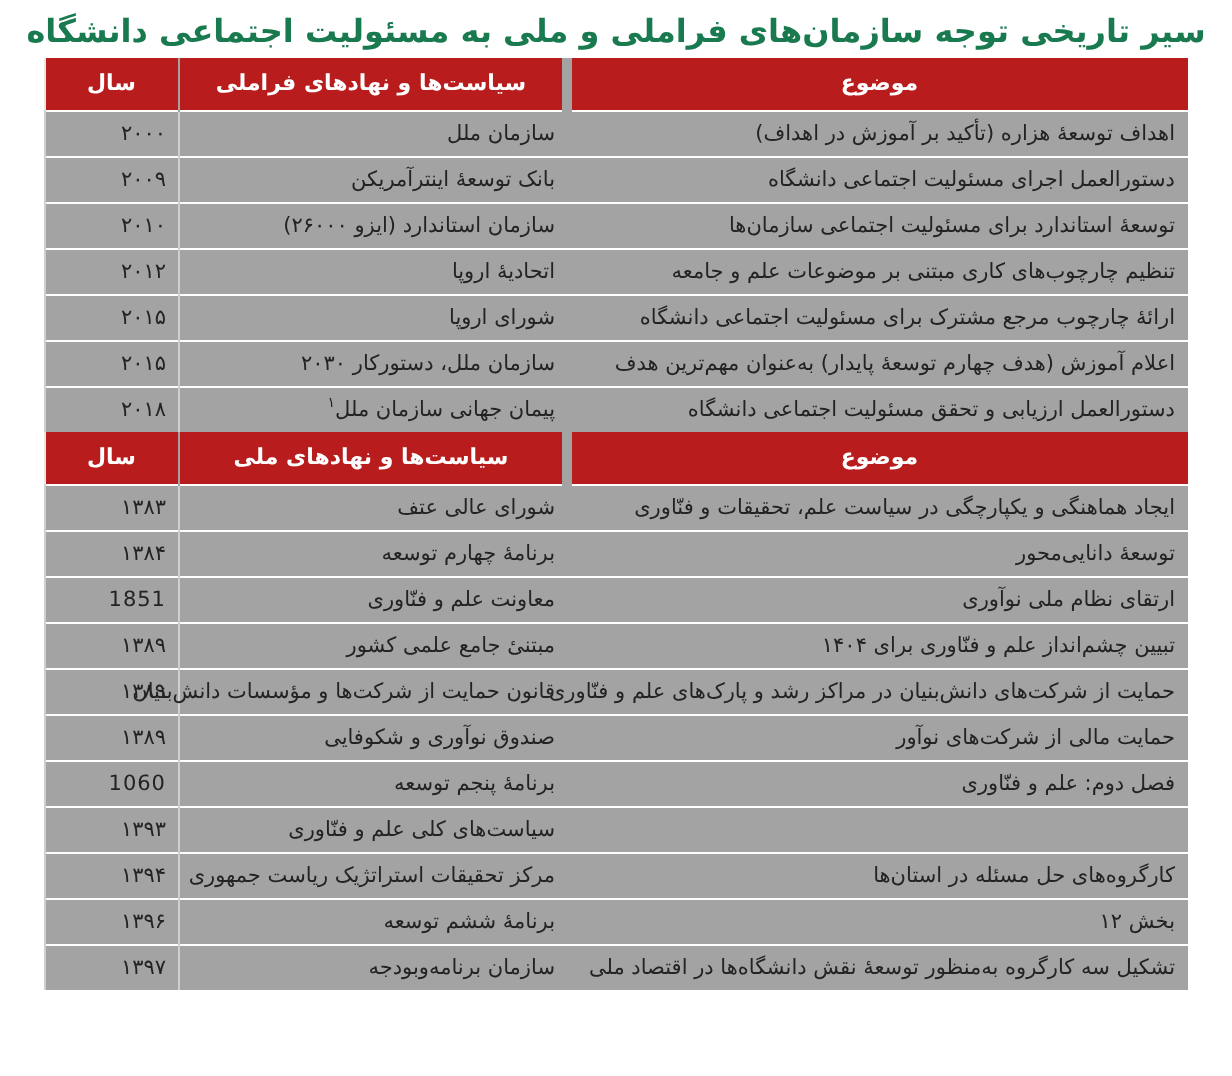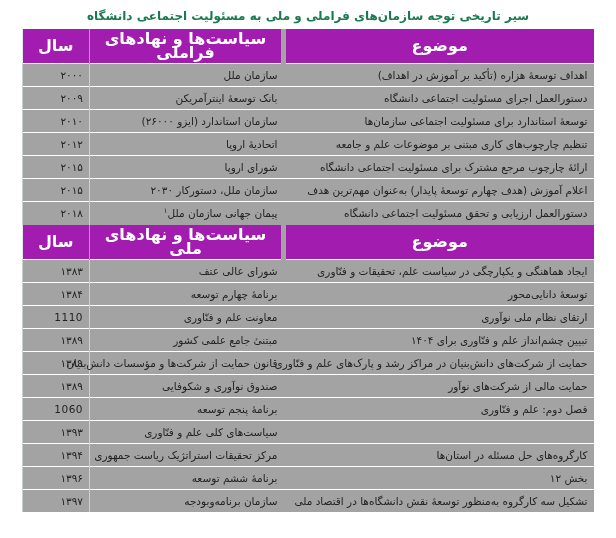--- a/index.html
+++ b/index.html
@@ -18,43 +18,43 @@
     height: 538px;
     position: relative;
     box-sizing: border-box;
     overflow: hidden;
     background: #ffffff;
   }
   .caption {
     width: 100%;
     text-align: center;
     color: #1a7a4f;
-    font-size: 12px;
+    font-size: 16px;
     font-weight: bold;
     line-height: 14px;
     padding-top: 9px;
     padding-bottom: 6px;
     letter-spacing: 0;
     white-space: nowrap;
   }
   .table-wrap {
     margin: 0 auto;
     width: 571px;
     box-sizing: border-box;
   }
   table.main-table {
     border-collapse: collapse;
     width: 571px;
     table-layout: fixed;
     background: #e4eae5;
   }
   table.main-table tr.head-row > th {
-    background: #a21caf;
+    background: #b91c1c;
     color: #ffffff;
-    font-size: 16px;
+    font-size: 11px;
     font-weight: bold;
     height: 26px;
     line-height: 14px;
     text-align: center;
     border: none;
     padding: 3px 6px;
     box-sizing: border-box;
   }
   table.main-table tr.head-row > th.col-subject {
     border-left: 5px solid #a3a3a3;
@@ -166,21 +166,21 @@
           <td class="cell-year">۱۳۸۳</td>
         </tr>
         <tr class="data-row">
           <td class="cell-subject">توسعهٔ دانایی‌محور</td>
           <td class="cell-policy">برنامهٔ چهارم توسعه</td>
           <td class="cell-year">۱۳۸۴</td>
         </tr>
         <tr class="data-row">
           <td class="cell-subject">ارتقای نظام ملی نوآوری</td>
           <td class="cell-policy">معاونت علم و فنّاوری</td>
-          <td class="cell-year">1110</td>
+          <td class="cell-year">1851</td>
         </tr>
         <tr class="data-row">
           <td class="cell-subject">تبیین چشم‌انداز علم و فنّاوری برای ۱۴۰۴</td>
           <td class="cell-policy">مبتنیٔ جامع علمی کشور</td>
           <td class="cell-year">۱۳۸۹</td>
         </tr>
         <tr class="data-row">
           <td class="cell-subject">حمایت از شرکت‌های دانش‌بنیان در مراکز رشد و پارک‌های علم و فنّاوری</td>
           <td class="cell-policy">قانون حمایت از شرکت‌ها و مؤسسات دانش‌بنیان</td>
           <td class="cell-year">۱۳۸۹</td>

